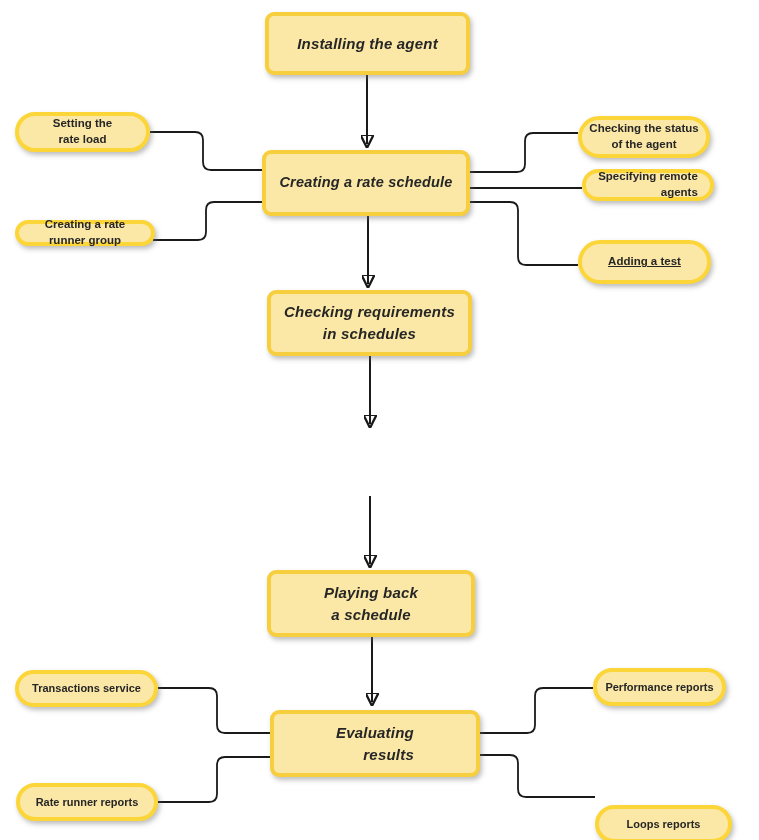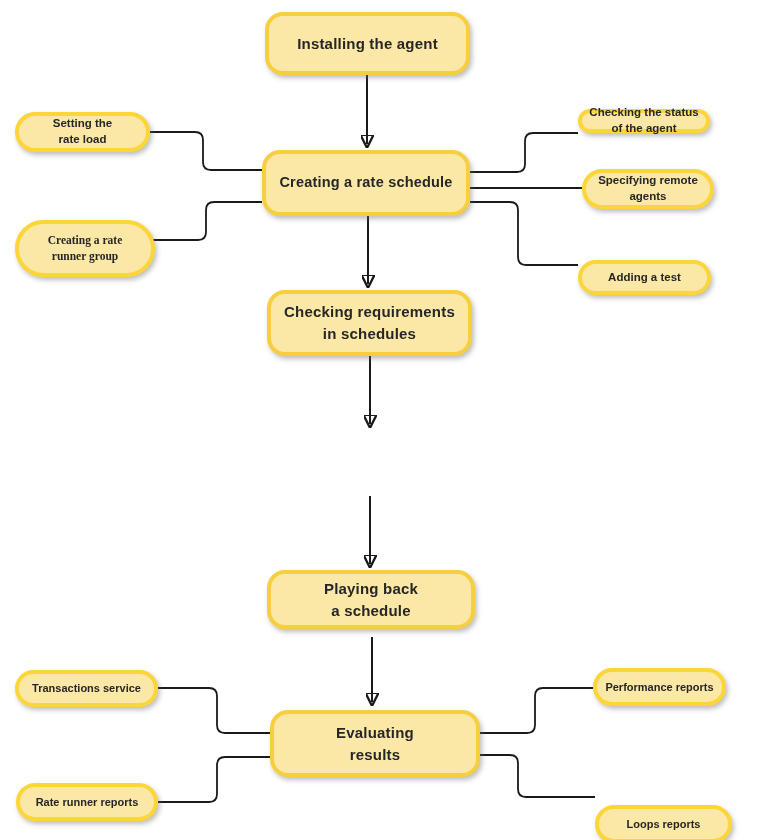--- a/index.html
+++ b/index.html
@@ -43,44 +43,45 @@
     justify-content:center;
     text-align:center;
     white-space:pre-line;
     color:var(--text);
     font-weight:700;
     background:var(--node-fill);
     box-shadow:2px 3px 5px rgba(110,110,110,0.45);
   }
   .main{
     border:4px solid var(--node-border);
-    border-radius:18px;
+    border-radius:9px;
     font-size:15px;
     line-height:1.45;
     letter-spacing:.2px;
+    font-style:italic;
   }
   .pill{
     border:4px solid var(--pill-border);
     border-radius:999px;
     font-size:11.5px;
     line-height:1.35;
   }
   
   #n1{left:265px;top:12px;width:205px;height:63px;}
   #n2{left:262px;top:150px;width:208px;height:66px;font-size:14.5px;}
   #n3{left:267px;top:290px;width:205px;height:66px;}
   #n4{left:267px;top:430px;width:205px;height:66px;}
-  #n5{left:267px;top:570px;width:208px;height:59px;}
-  #n6{left:270px;top:710px;width:210px;height:67px;}
+  #n5{left:267px;top:570px;width:208px;height:67px;}
+  #n6{left:270px;top:710px;width:210px;height:67px;text-align:right;}
   
   #p1{left:15px;top:112px;width:135px;height:40px;}
-  #p2{left:15px;top:220px;width:140px;height:57px;font-family:Liberation Serif, serif;}
-  #p3{left:578px;top:109px;width:132px;height:24px;}
-  #p4{left:582px;top:169px;width:132px;height:40px;}
-  #p5{left:578px;top:260px;width:133px;height:35px;}
+  #p2{left:15px;top:220px;width:140px;height:26px;}
+  #p3{left:578px;top:116px;width:132px;height:42px;}
+  #p4{left:582px;top:169px;width:132px;height:32px;text-align:right;}
+  #p5{left:578px;top:240px;width:133px;height:44px;text-decoration:underline;}
   #p6{left:15px;top:670px;width:143px;height:37px;font-size:11px;}
   #p7{left:16px;top:783px;width:142px;height:38px;font-size:11px;}
   #p8{left:593px;top:668px;width:133px;height:38px;font-size:11px;}
   #p9{left:595px;top:805px;width:137px;height:38px;font-size:11px;}
 </style>
 </head>
 <body>
 
 <div class="canvas">
 

